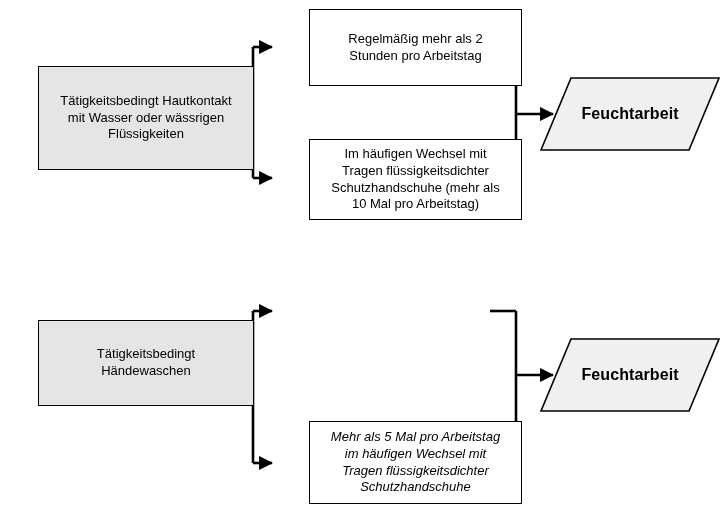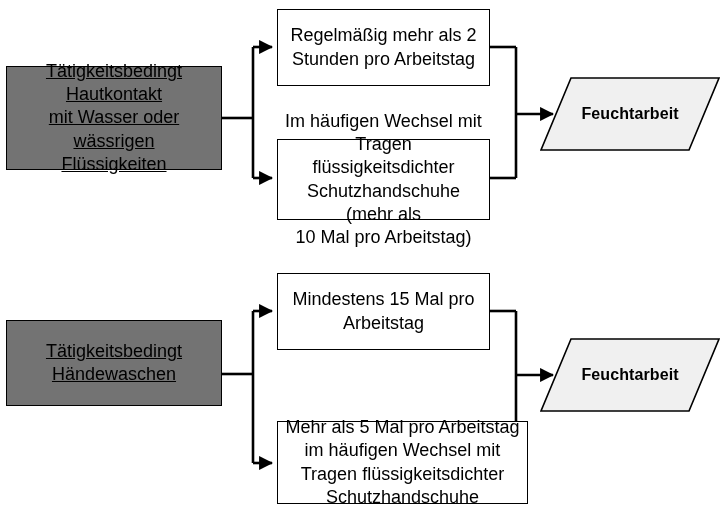--- a/index.html
+++ b/index.html
@@ -31,26 +31,26 @@
     box-sizing: border-box;
     display: flex;
     align-items: center;
     justify-content: center;
     text-align: center;
     color: #000000;
     line-height: 1.28;
   }
   .box {
     border: 1px solid #000000;
-    font-size: 18px;
+    font-size: 13px;
     padding: 2px 6px;
+    margin-left: 32px;
   }
   .box-source {
-    background: #737373;
-    text-decoration: underline;
+    background: #e5e5e5;
   }
   .box-condition {
     background: #ffffff;
   }
   .terminator {
     background: transparent;
     border: none;
     font-size: 16px;
     font-weight: bold;
   }
@@ -132,26 +132,22 @@
       <polygon points="31,1 179,1 149,73 1,73" fill="#f0f0f0" stroke="#000000" stroke-width="1.6"></polygon>
     </svg>
     <span class="shape-label">Feuchtarbeit</span>
   </div>
 
   <div class="node box box-source" style="left:6px; top:320px; width:216px; height:86px;">
     <span class="nodetext">Tätigkeitsbedingt
 Händewaschen</span>
   </div>
 
-  <div class="node box box-condition" style="left:277px; top:273px; width:213px; height:77px;">
-    <span class="nodetext">Mindestens 15 Mal pro
-Arbeitstag</span>
-  </div>
 
-  <div class="node box box-condition" style="left:277px; top:421px; width:251px; height:83px;">
+  <div class="node box box-condition" style="left:277px; top:421px; width:213px; height:83px;font-style:italic;">
     <span class="nodetext">Mehr als 5 Mal pro Arbeitstag
 im häufigen Wechsel mit
 Tragen flüssigkeitsdichter
 Schutzhandschuhe</span>
   </div>
 
   <div class="node terminator" style="left:540px; top:338px; width:180px; height:74px;">
     <svg class="shape" viewBox="0 0 180 74" preserveAspectRatio="none" xmlns="http://www.w3.org/2000/svg">
       <polygon points="31,1 179,1 149,73 1,73" fill="#f0f0f0" stroke="#000000" stroke-width="1.6"></polygon>
     </svg>

